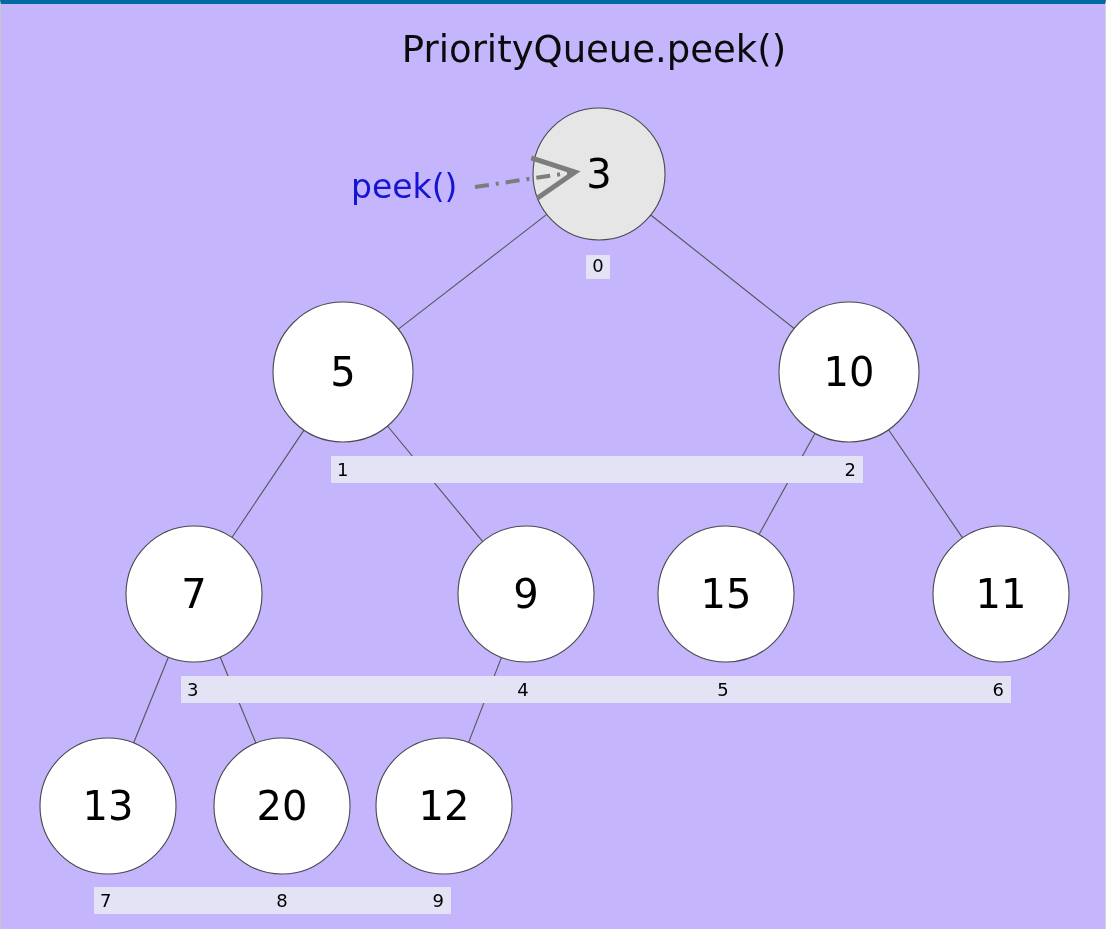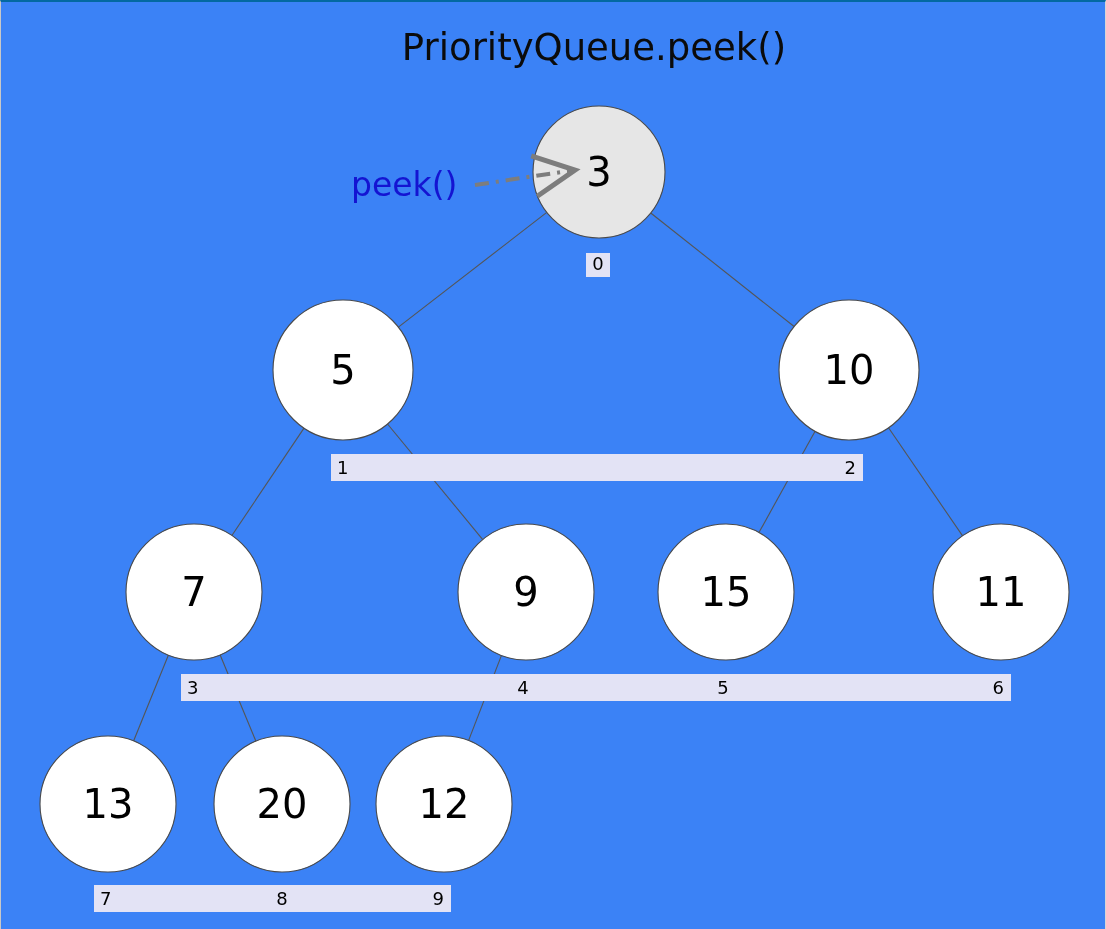--- a/index.html
+++ b/index.html
@@ -7,22 +7,22 @@
     padding: 0;
     background: #ffffff;
   }
   body {
     font-family: "DejaVu Sans", sans-serif;
   }
   #canvas {
     position: relative;
     width: 1106px;
     height: 929px;
-    background: #3b82f6;
-    border-top: 2px solid #0369a1;
+    background: #c4b5fd;
+    border-top: 4px solid #0369a1;
     border-left: 1px solid #c8c8c8;
     border-right: 1px solid #d6d6d6;
     box-sizing: border-box;
     overflow: hidden;
   }
   #figure-svg {
     position: absolute;
     top: 0;
     left: 0;
     width: 1106px;

